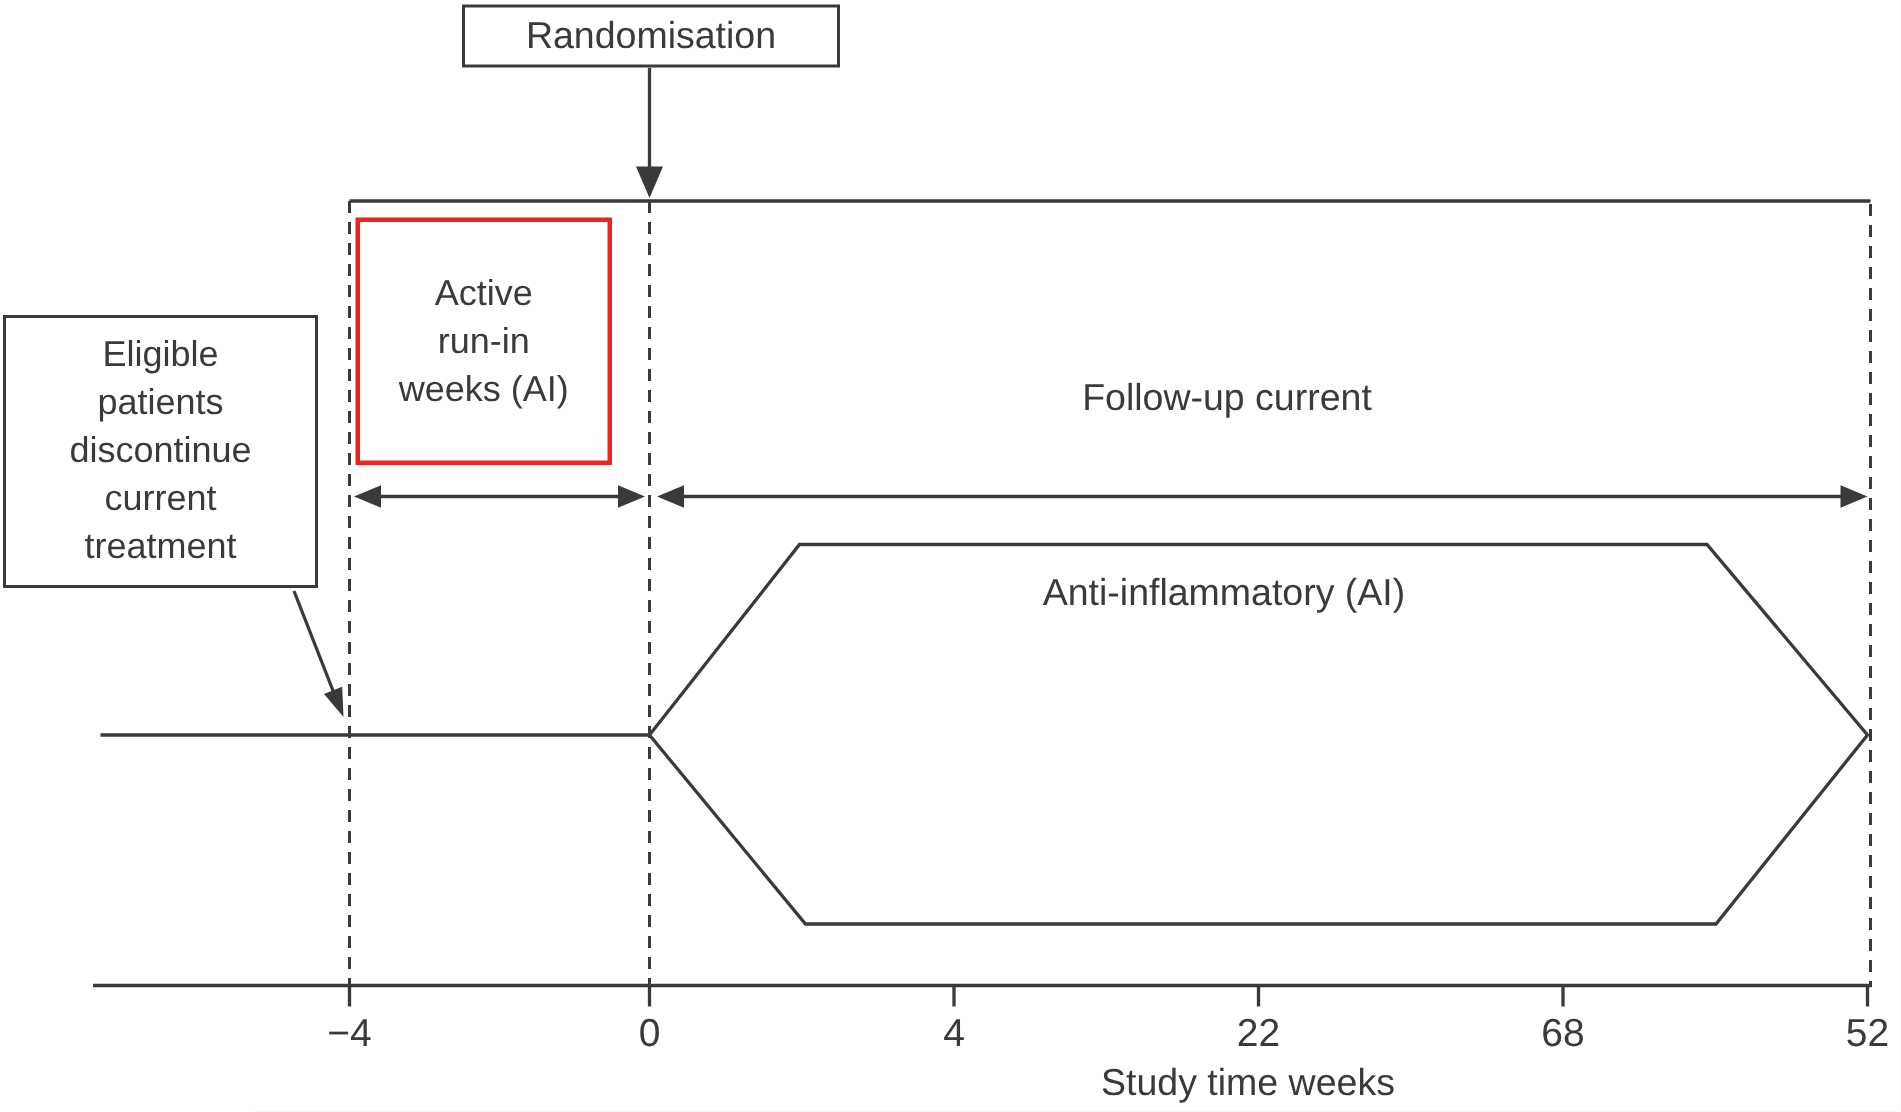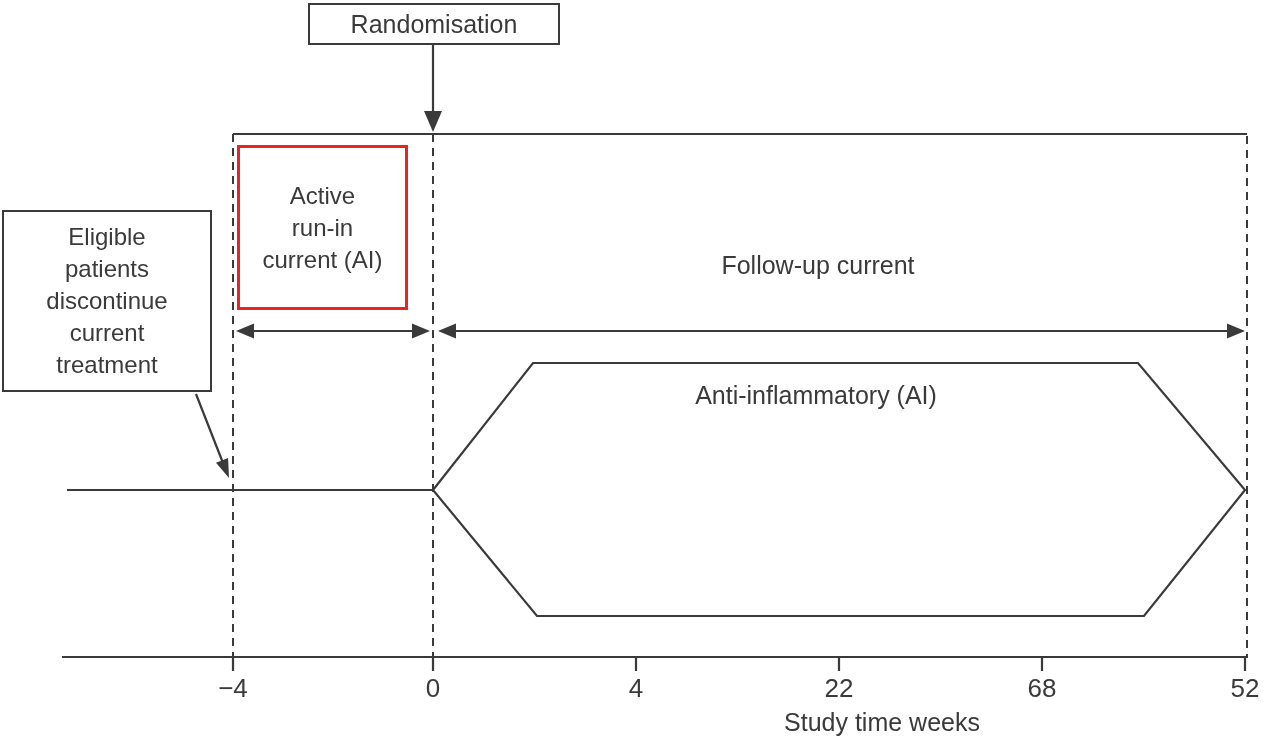--- a/index.html
+++ b/index.html
@@ -41,21 +41,21 @@
   .runin-box {
     left: 237px; top: 145px; width: 171px; height: 165px;
     border: 3px solid var(--accent);
     font-size: 24px; line-height: 32px;
     background: transparent;
   }
   .followup-label { left: 618px; top: 251px; width: 400px; font-size: 25px; }
   .arm-top-label { left: 616px; top: 381px; width: 400px; font-size: 25px; }
   .arm-bottom-label { left: 635px; top: 569px; width: 400px; font-size: 25px; }
   .tick-label { position: absolute; top: 673px; width: 64px; text-align: center; font-size: 26px; }
-  .axis-title { left: 732px; top: 708px; width: 300px; font-size: 25px; }
+  .axis-title { left: 682px; top: 708px; width: 300px; font-size: 25px; }
   .blk { display: block; }
 </style>
 </head>
 <body>
 
 <div id="stage">
 
   <svg id="diagram-svg" width="1267" height="741" viewBox="0 0 1267 741">
 
     <line class="stroke" x1="233" y1="134" x2="1247" y2="134"></line>
@@ -111,21 +111,21 @@
     <span class="blk">treatment</span>
   </div>
 
   <div class="box rand-box">
     <span>Randomisation</span>
   </div>
 
   <div class="box runin-box">
     <span class="blk">Active</span>
     <span class="blk">run-in</span>
-    <span class="blk">current (AI)</span>
+    <span class="blk">weeks (AI)</span>
   </div>
 
   <div class="txt followup-label">Follow-up current</div>
 
   <div class="txt arm-top-label">Anti-inflammatory (AI)</div>
 
   <div class="tick-label" style="left:201px">−4</div>
   <div class="tick-label" style="left:401px">0</div>
   <div class="tick-label" style="left:604px">4</div>
   <div class="tick-label" style="left:807px">22</div>

